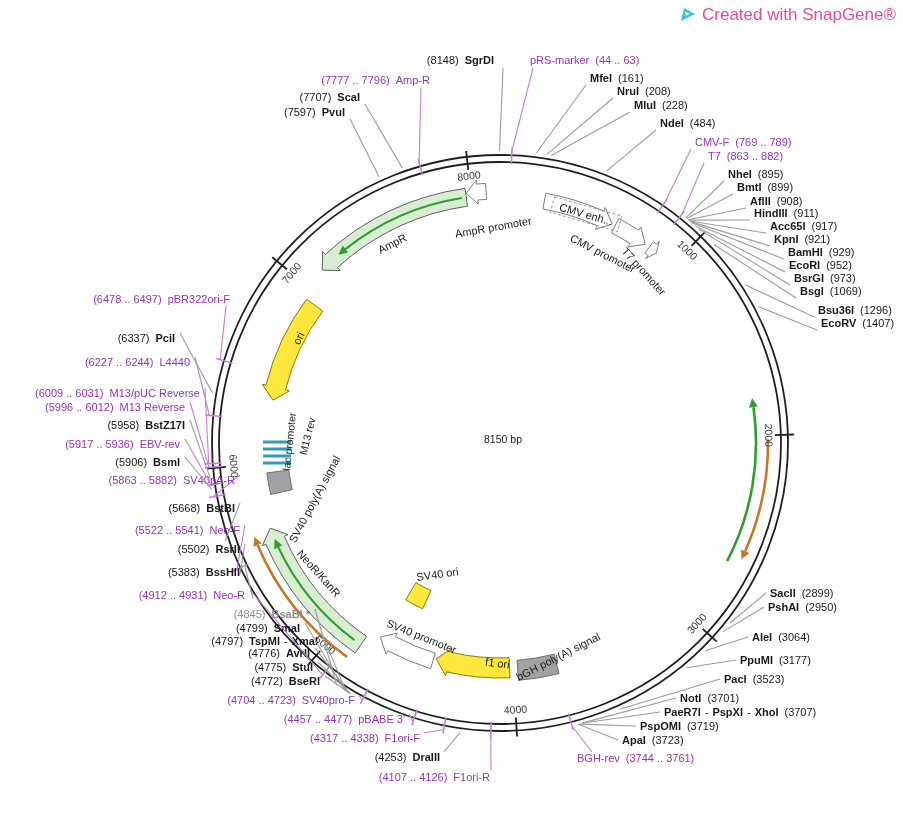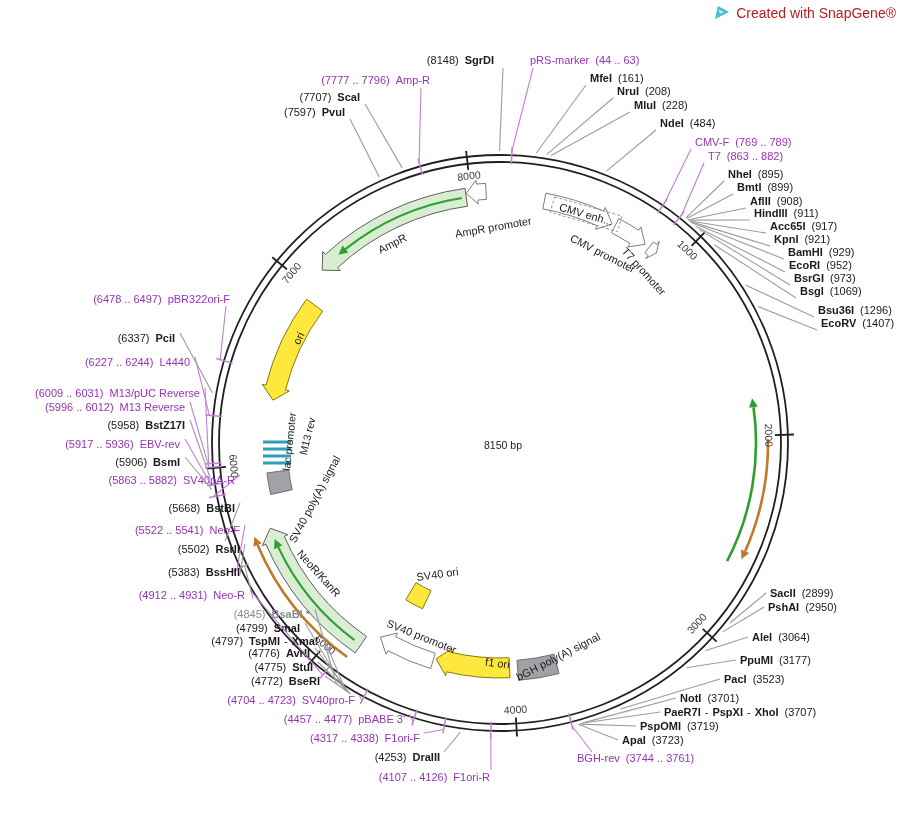--- a/index.html
+++ b/index.html
@@ -4,27 +4,27 @@
 <style>
   html,body{margin:0;padding:0;}
   body{
     width:903px;height:837px;position:relative;background:#ffffff;
     font-family:"Liberation Sans",sans-serif;overflow:hidden;
   }
   #map{position:absolute;left:0;top:0;}
   svg text{font-family:"Liberation Sans",sans-serif;}
   .watermark{
     position:absolute;top:5px;right:7px;display:flex;align-items:center;gap:6px;
-    font-size:14px;color:#b91c1c;pointer-events:none;
+    font-size:17px;color:#ec4899;pointer-events:none;
   }
   .center-title{
     position:absolute;left:253px;top:427px;width:500px;text-align:center;pointer-events:none;
   }
   .center-title .t1{font-weight:bold;font-size:12.5px;color:#101010;}
-  .center-title .t2{font-size:10.5px;color:#1c1c1c;margin-top:12px;}
+  .center-title .t2{font-size:10.5px;color:#1c1c1c;margin-top:6px;}
 </style>
 </head>
 <body>
 
 <svg id="map" width="903" height="837" viewBox="0 0 903 837">
     <g>
       <g>
         <path d="M465.0,188.4 A257,257 0 0 0 325.4,254.4 L322.7,251.5 L322.2,270.1 L340.3,270.6 L337.6,267.6 A239,239 0 0 1 467.5,206.2 Z" fill="#d9edd3" stroke="#5f5f5f" stroke-width="1"></path>
       </g>
       <g>

